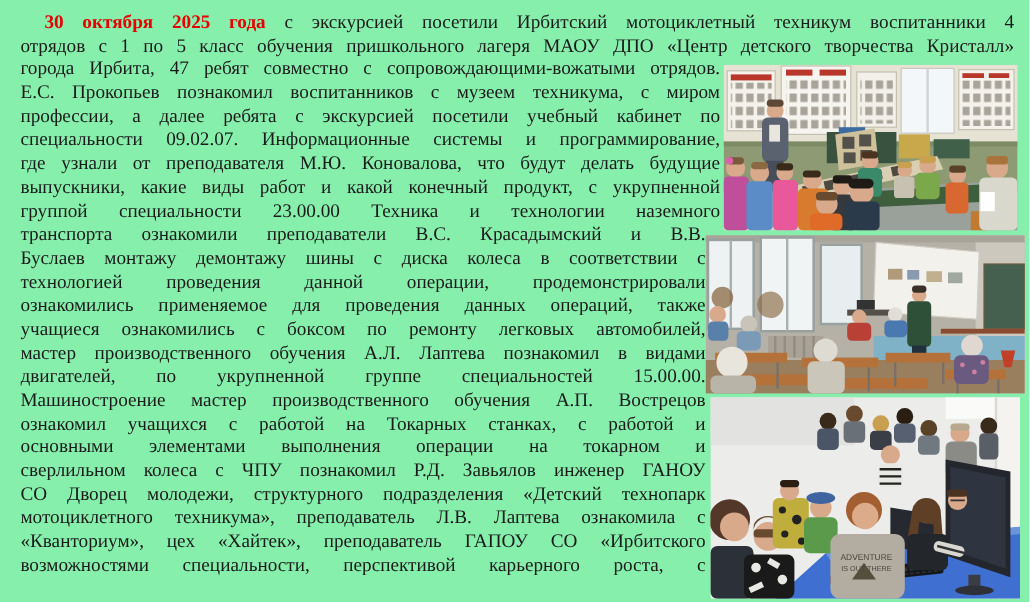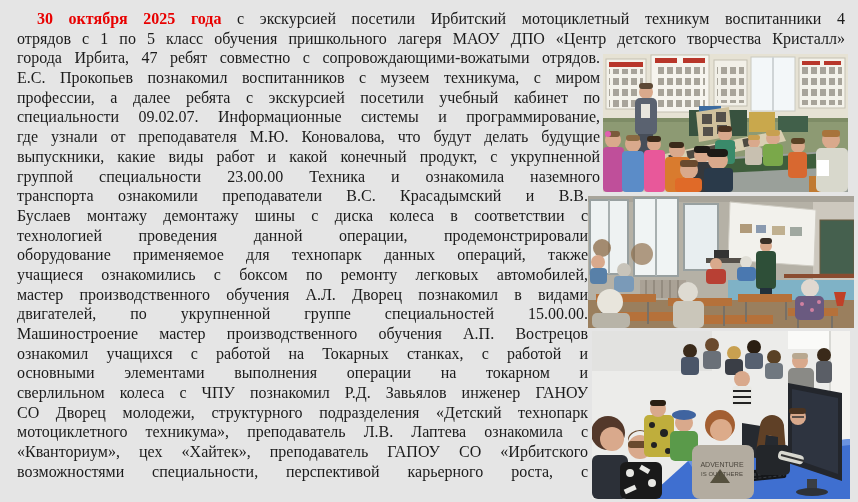--- a/index.html
+++ b/index.html
@@ -1,17 +1,17 @@
 <!DOCTYPE html>
 <html><head>
 <meta charset="utf-8">
 <style>
   html,body{margin:0;padding:0;background:#ffffff;}
   .page{
-    position:relative;width:858px;height:502px;background:#e5e5e5;overflow:hidden;
+    position:relative;width:858px;height:502px;background:#86efac;overflow:hidden;
     font-family:"Liberation Serif", serif;
   }
   .text-col{position:absolute;left:17px;top:9px;}
   .tline{
     font-size:16px;line-height:19.7px;height:19.7px;color:#1b1b1b;
     text-align:justify;text-align-last:justify;overflow:hidden;
   }
   .tline.first{text-indent:20px;}
   .date-red{color:#e80000;font-weight:bold;}
   figure.photo{position:absolute;margin:0;padding:0;display:block;}
@@ -27,27 +27,27 @@
 
   <div class="text-col">
       <div class="tline first" style="width: 828px;"><span class="date-red">30 октября 2025 года</span> с экскурсией посетили Ирбитский мотоциклетный техникум воспитанники 4</div>
       <div class="tline" style="width: 828px;">отрядов с 1 по 5 класс обучения пришкольного лагеря МАОУ ДПО «Центр детского творчества Кристалл»</div>
       <div class="tline" style="width: 583px;">города Ирбита, 47 ребят совместно с сопровождающими-вожатыми отрядов.</div>
       <div class="tline" style="width: 583px;">Е.С. Прокопьев познакомил воспитанников с музеем техникума, с миром</div>
       <div class="tline" style="width: 583px;">профессии, а далее ребята с экскурсией посетили учебный кабинет по</div>
       <div class="tline" style="width: 583px;">специальности 09.02.07. Информационные системы и программирование,</div>
       <div class="tline" style="width: 583px;">где узнали от преподавателя М.Ю. Коновалова, что будут делать будущие</div>
       <div class="tline" style="width: 583px;">выпускники, какие виды работ и какой конечный продукт, с укрупненной</div>
-      <div class="tline" style="width: 583px;">группой специальности 23.00.00 Техника и ознакомила наземного</div>
+      <div class="tline" style="width: 583px;">группой специальности 23.00.00 Техника и технологии наземного</div>
       <div class="tline" style="width: 571px;">транспорта ознакомили преподаватели В.С. Красадымский и В.В.</div>
       <div class="tline" style="width: 571px;">Буслаев монтажу демонтажу шины с диска колеса в соответствии с</div>
       <div class="tline" style="width: 571px;">технологией проведения данной операции, продемонстрировали</div>
-      <div class="tline" style="width: 571px;">оборудование применяемое для технопарк данных операций, также</div>
+      <div class="tline" style="width: 571px;">ознакомились применяемое для проведения данных операций, также</div>
       <div class="tline" style="width: 571px;">учащиеся ознакомились с боксом по ремонту легковых автомобилей,</div>
-      <div class="tline" style="width: 571px;">мастер производственного обучения А.Л. Дворец познакомил в видами</div>
+      <div class="tline" style="width: 571px;">мастер производственного обучения А.Л. Лаптева познакомил в видами</div>
       <div class="tline" style="width: 571px;">двигателей, по укрупненной группе специальностей 15.00.00.</div>
       <div class="tline" style="width: 571px;">Машиностроение мастер производственного обучения А.П. Вострецов</div>
       <div class="tline" style="width: 571px;">ознакомил учащихся с работой на Токарных станках, с работой и</div>
       <div class="tline" style="width: 571px;">основными элементами выполнения операции на токарном и</div>
       <div class="tline" style="width: 571px;">сверлильном колеса с ЧПУ познакомил Р.Д. Завьялов инженер ГАНОУ</div>
       <div class="tline" style="width: 571px; font-family: Liberation Serif, serif;">СО Дворец молодежи, структурного подразделения «Детский технопарк</div>
       <div class="tline" style="width: 571px;">мотоциклетного техникума», преподаватель Л.В. Лаптева ознакомила с</div>
       <div class="tline" style="width: 571px;">«Кванториум», цех «Хайтек», преподаватель ГАПОУ СО «Ирбитского</div>
       <div class="tline" style="width: 571px;">возможностями специальности, перспективой карьерного роста, с</div>
     </div>

